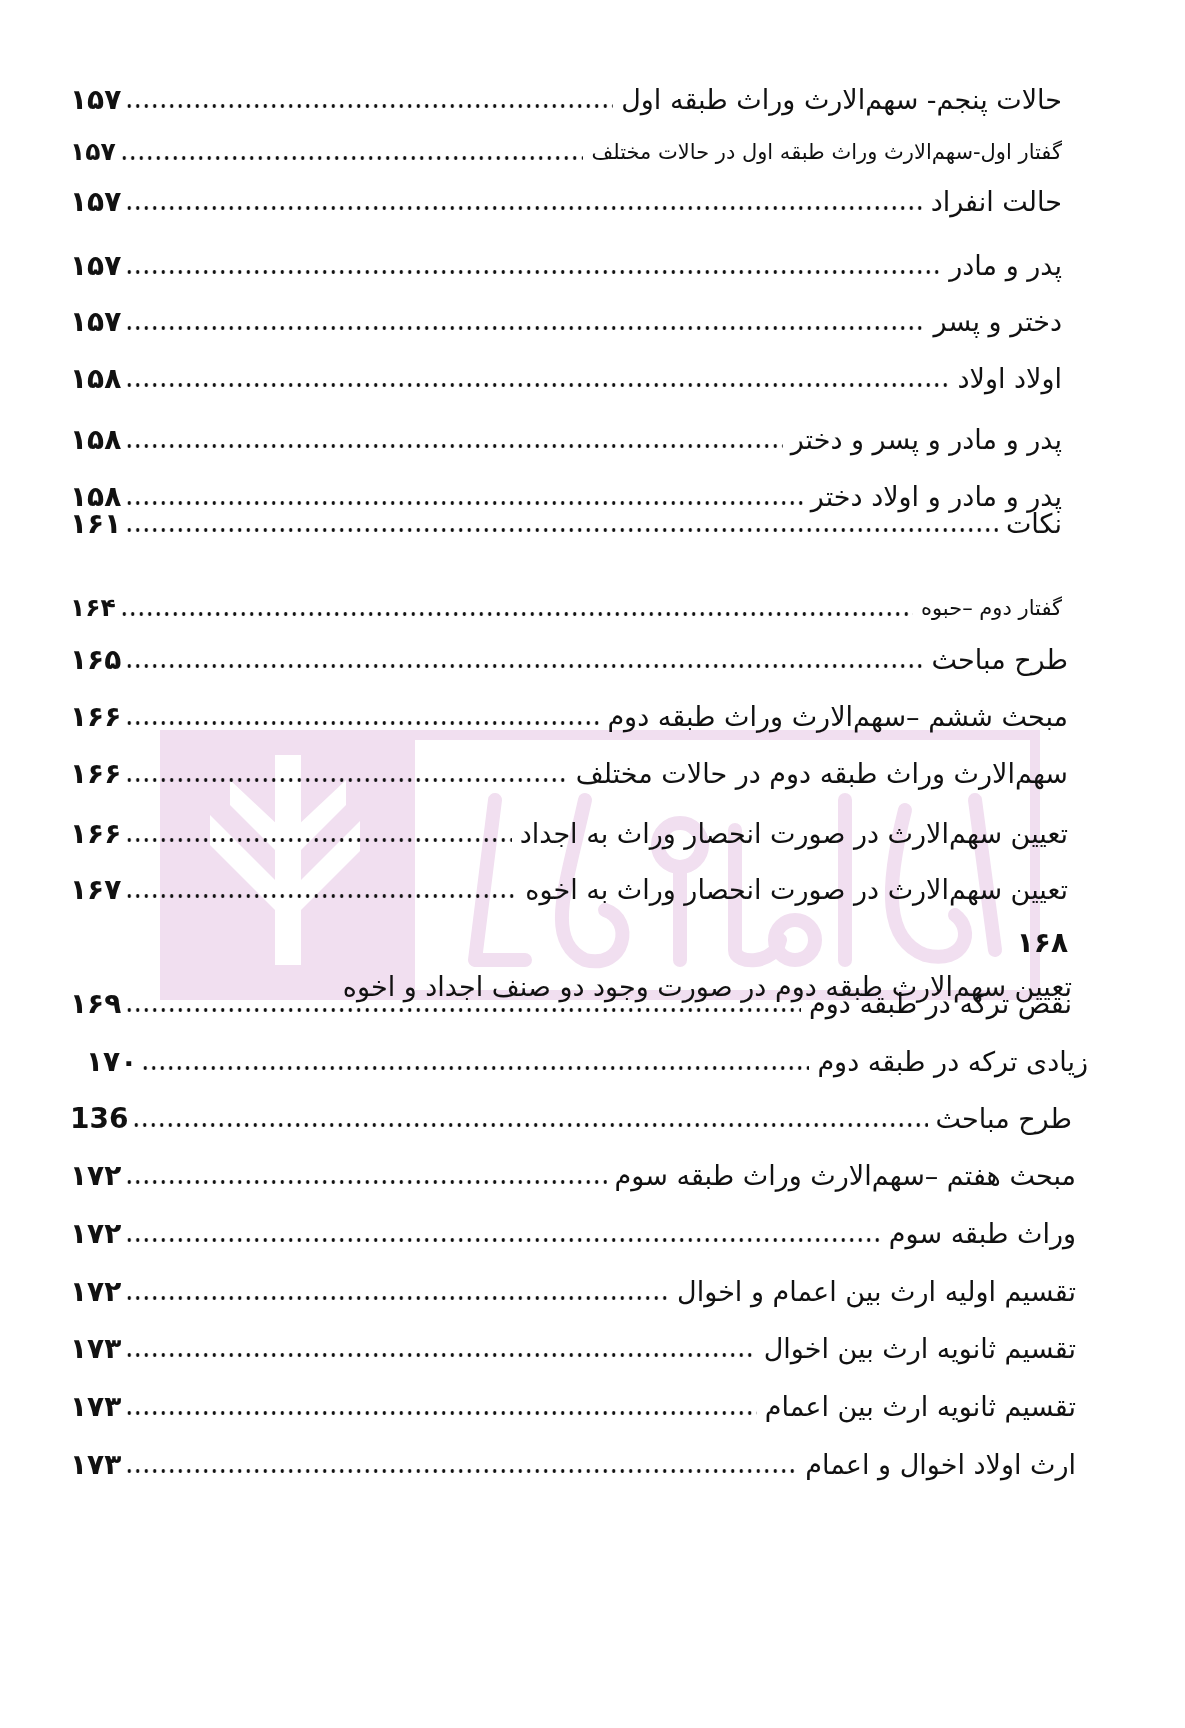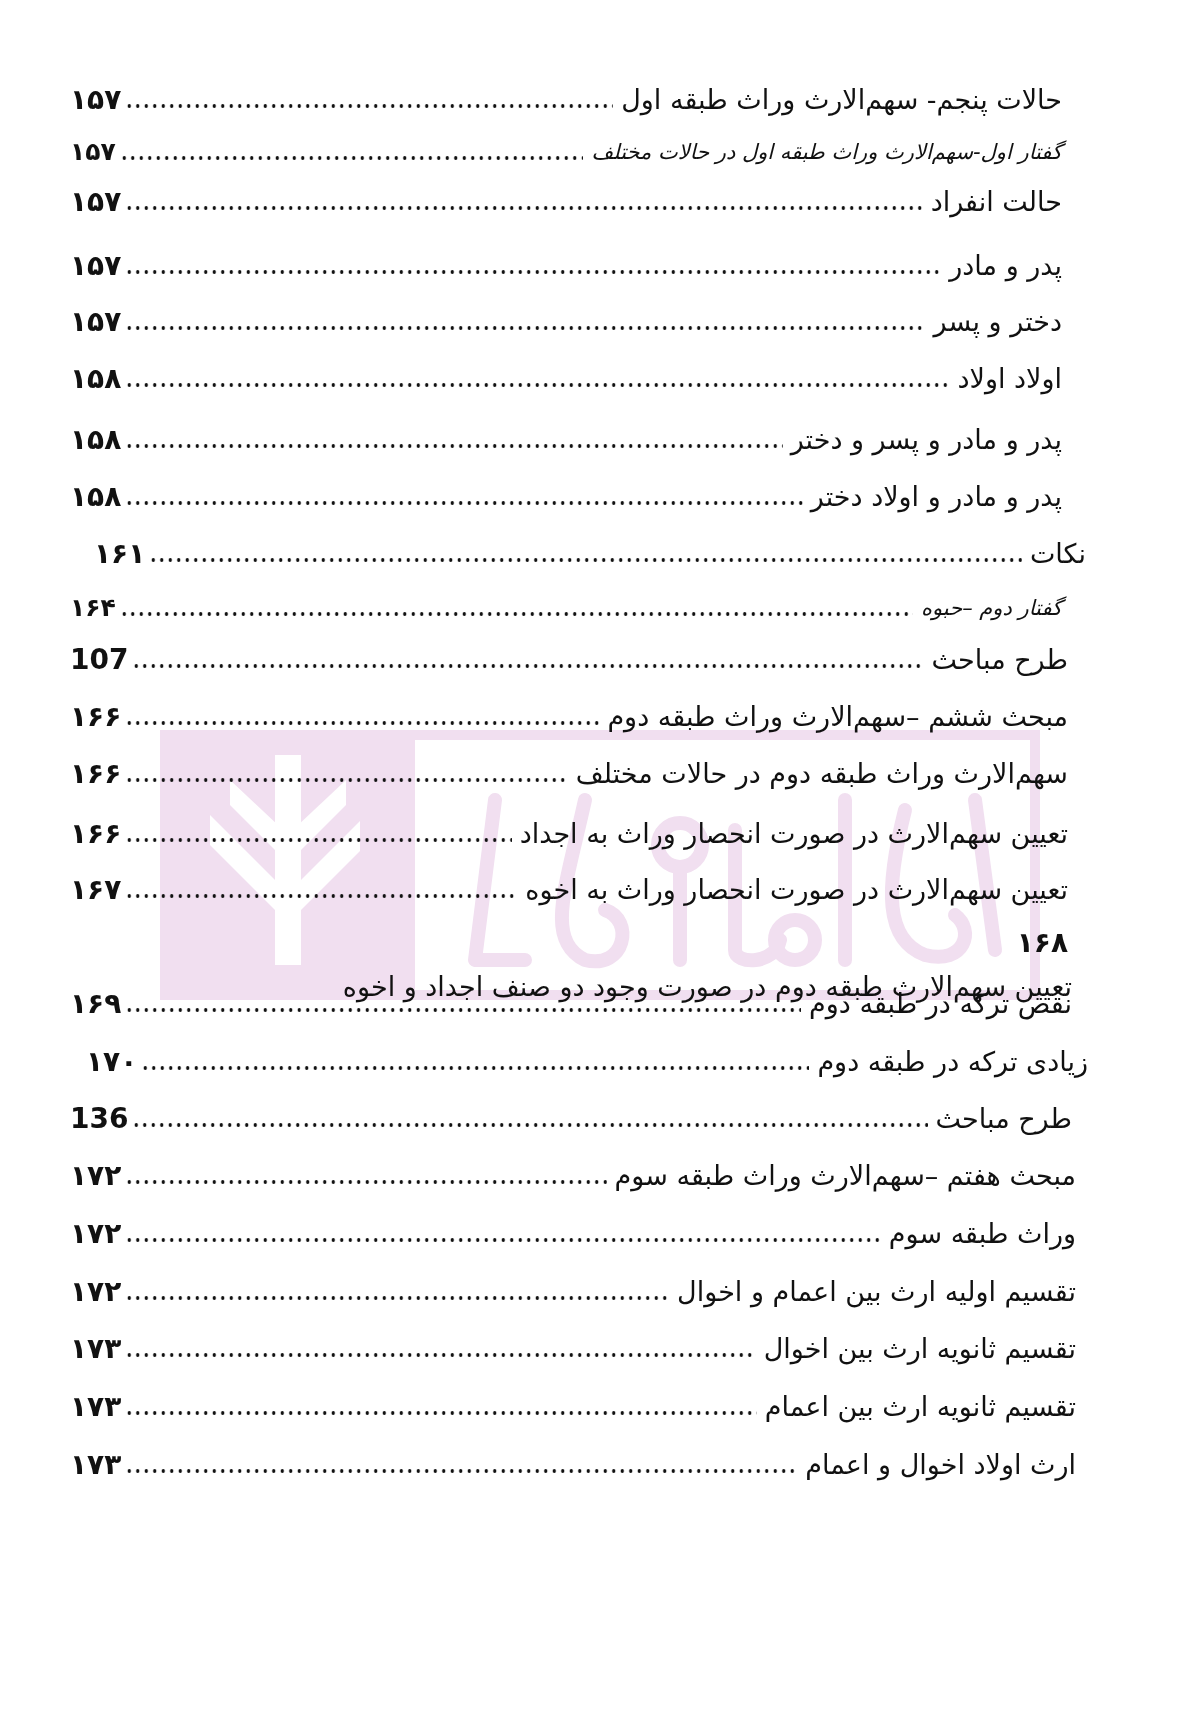--- a/index.html
+++ b/index.html
@@ -32,21 +32,21 @@
   }
   .leader {
     flex: 1; height: 8px; margin-bottom: 8px;
     background-image: radial-gradient(circle, #111 1.6px, transparent 2px);
     background-size: 8.5px 8px; background-repeat: repeat-x; background-position: left center;
   }
   .title {
     font-size: 27px; line-height: 36px; white-space: nowrap; direction: rtl;
     padding-left: 8px;
   }
-  .row.small .title { font-size: 21px; font-style: italic; }
+  .row.small .title { font-size: 21px; }
   .row.small .page { font-size: 25px; }
 </style>
 </head>
 <body>
 
 <div class="watermark">
   <svg class="wm-tree" viewBox="0 0 150 225">
     <rect x="65" y="0" width="26" height="210" fill="#ffffff"></rect>
     <polygon points="20,25 20,50 70,100 70,72" fill="#ffffff"></polygon>
     <polygon points="136,25 136,50 86,100 86,72" fill="#ffffff"></polygon>
@@ -104,32 +104,32 @@
     <div class="row" style="top: 418px; width: 992px;">
     <span class="page">۱۵۸</span>
     <span class="leader"></span>
     <span class="title">پدر و مادر و پسر و دختر</span>
   </div>
     <div class="row" style="top: 475px; width: 992px;">
     <span class="page">۱۵۸</span>
     <span class="leader"></span>
     <span class="title">پدر و مادر و اولاد دختر</span>
   </div>
-    <div class="row" style="top: 532px; width: 992px; margin-left: 24px;">
+    <div class="row" style="top: 502px; width: 992px;">
     <span class="page">۱۶۱</span>
     <span class="leader"></span>
     <span class="title">نکات</span>
   </div>
     <div class="row small" style="top: 586px; width: 992px;">
     <span class="page">۱۶۴</span>
     <span class="leader"></span>
     <span class="title">گفتار دوم –حبوه</span>
   </div>
     <div class="row" style="top: 638px; width: 998px;">
-    <span class="page">107</span>
+    <span class="page">۱۶۵</span>
     <span class="leader"></span>
     <span class="title">طرح مباحث</span>
   </div>
     <div class="row" style="top: 695px; width: 998px;">
     <span class="page">۱۶۶</span>
     <span class="leader"></span>
     <span class="title">مبحث ششم –سهم‌الارث وراث طبقه دوم</span>
   </div>
     <div class="row" style="top: 752px; width: 998px;">
     <span class="page">۱۶۶</span>

